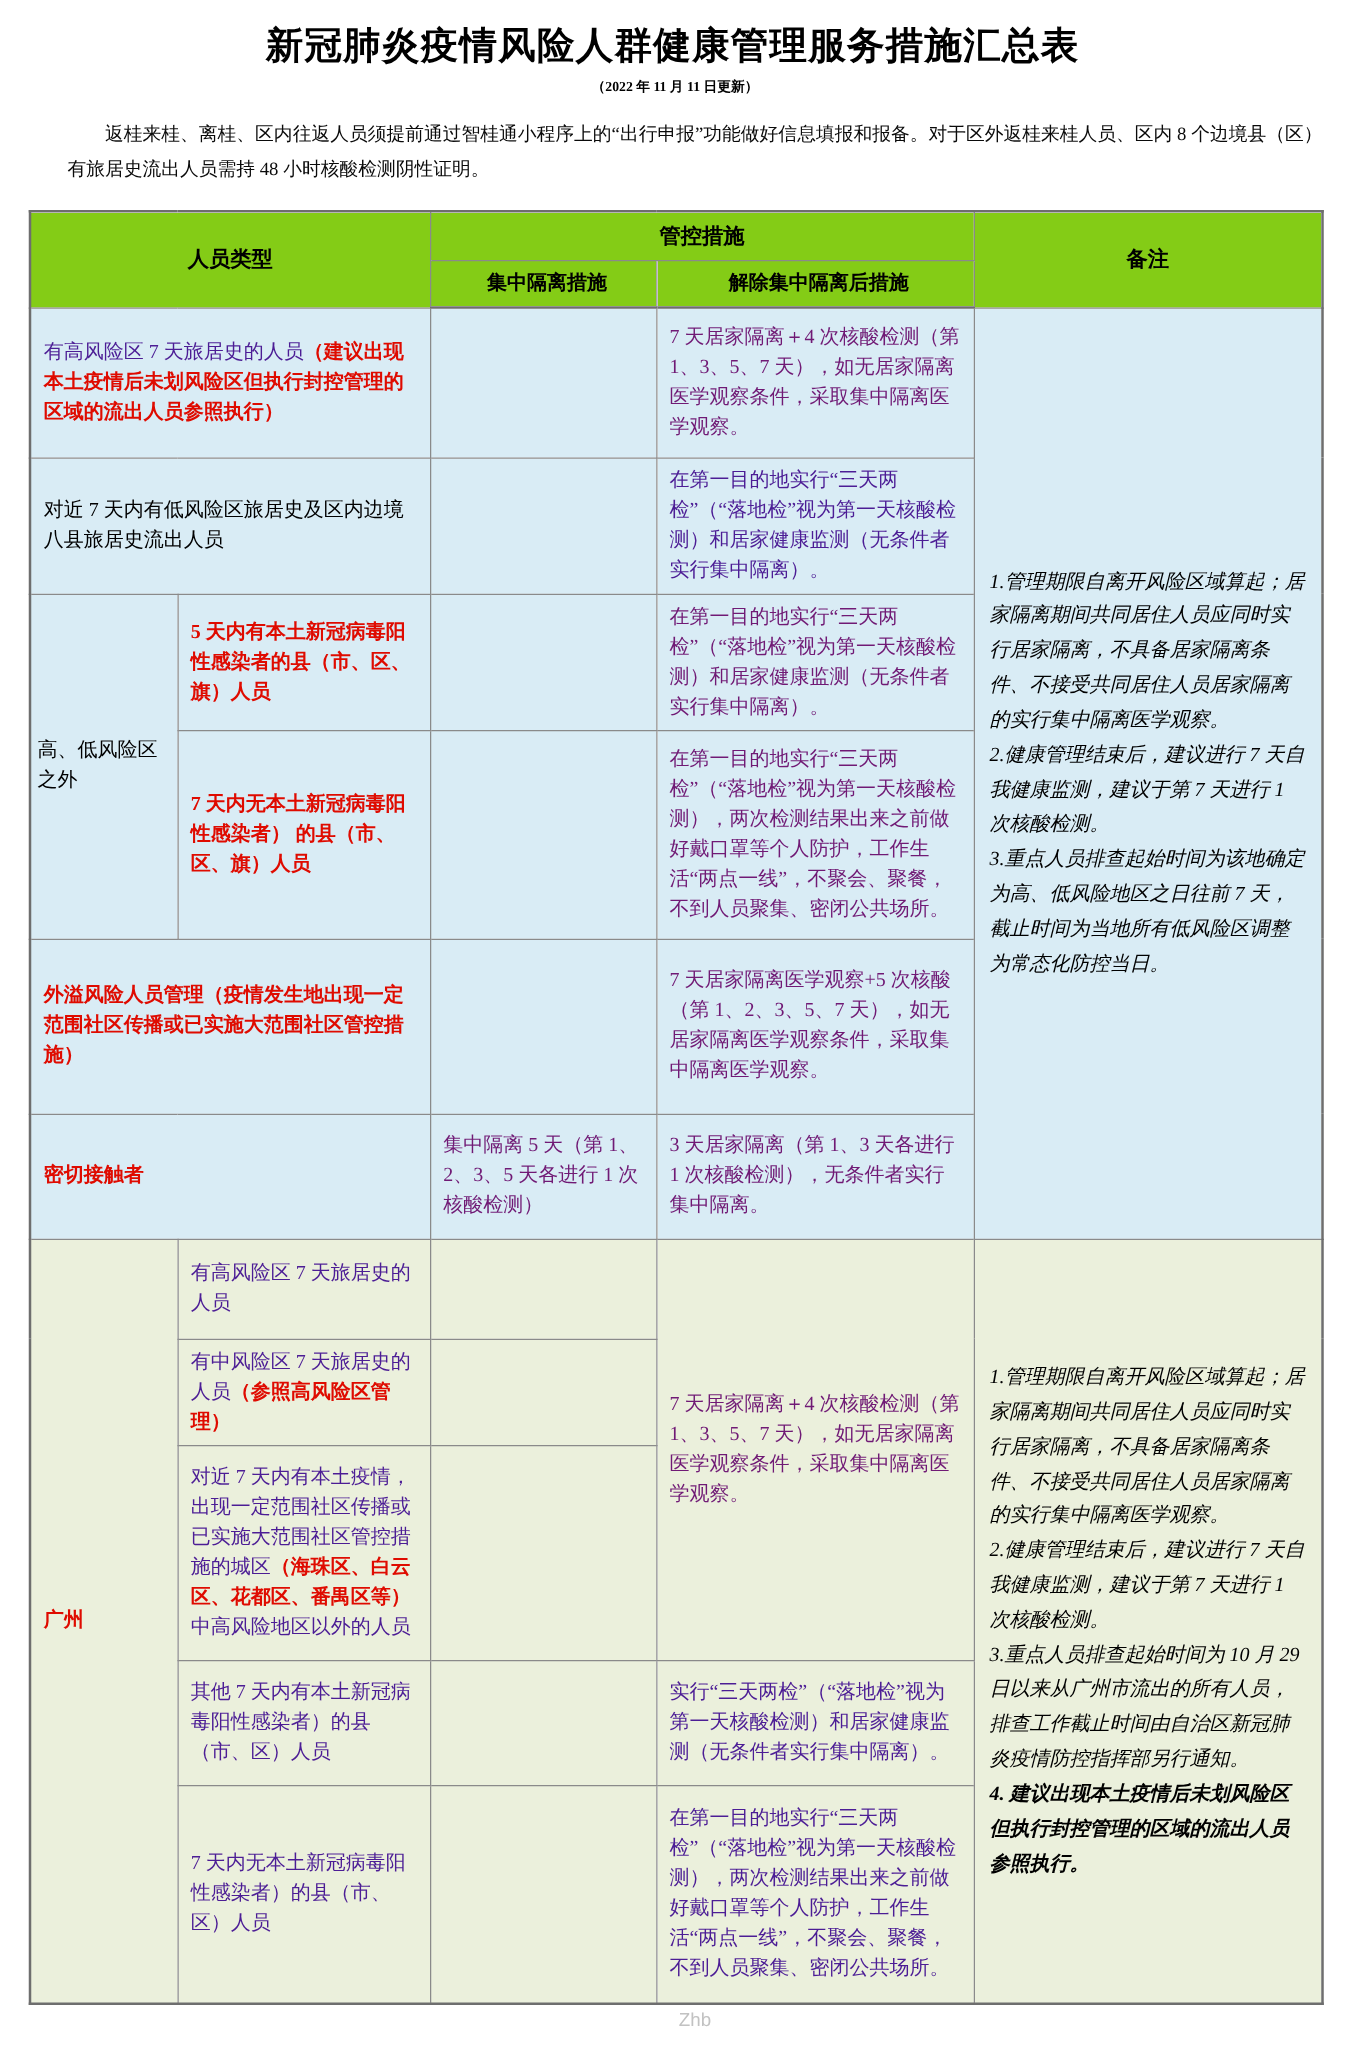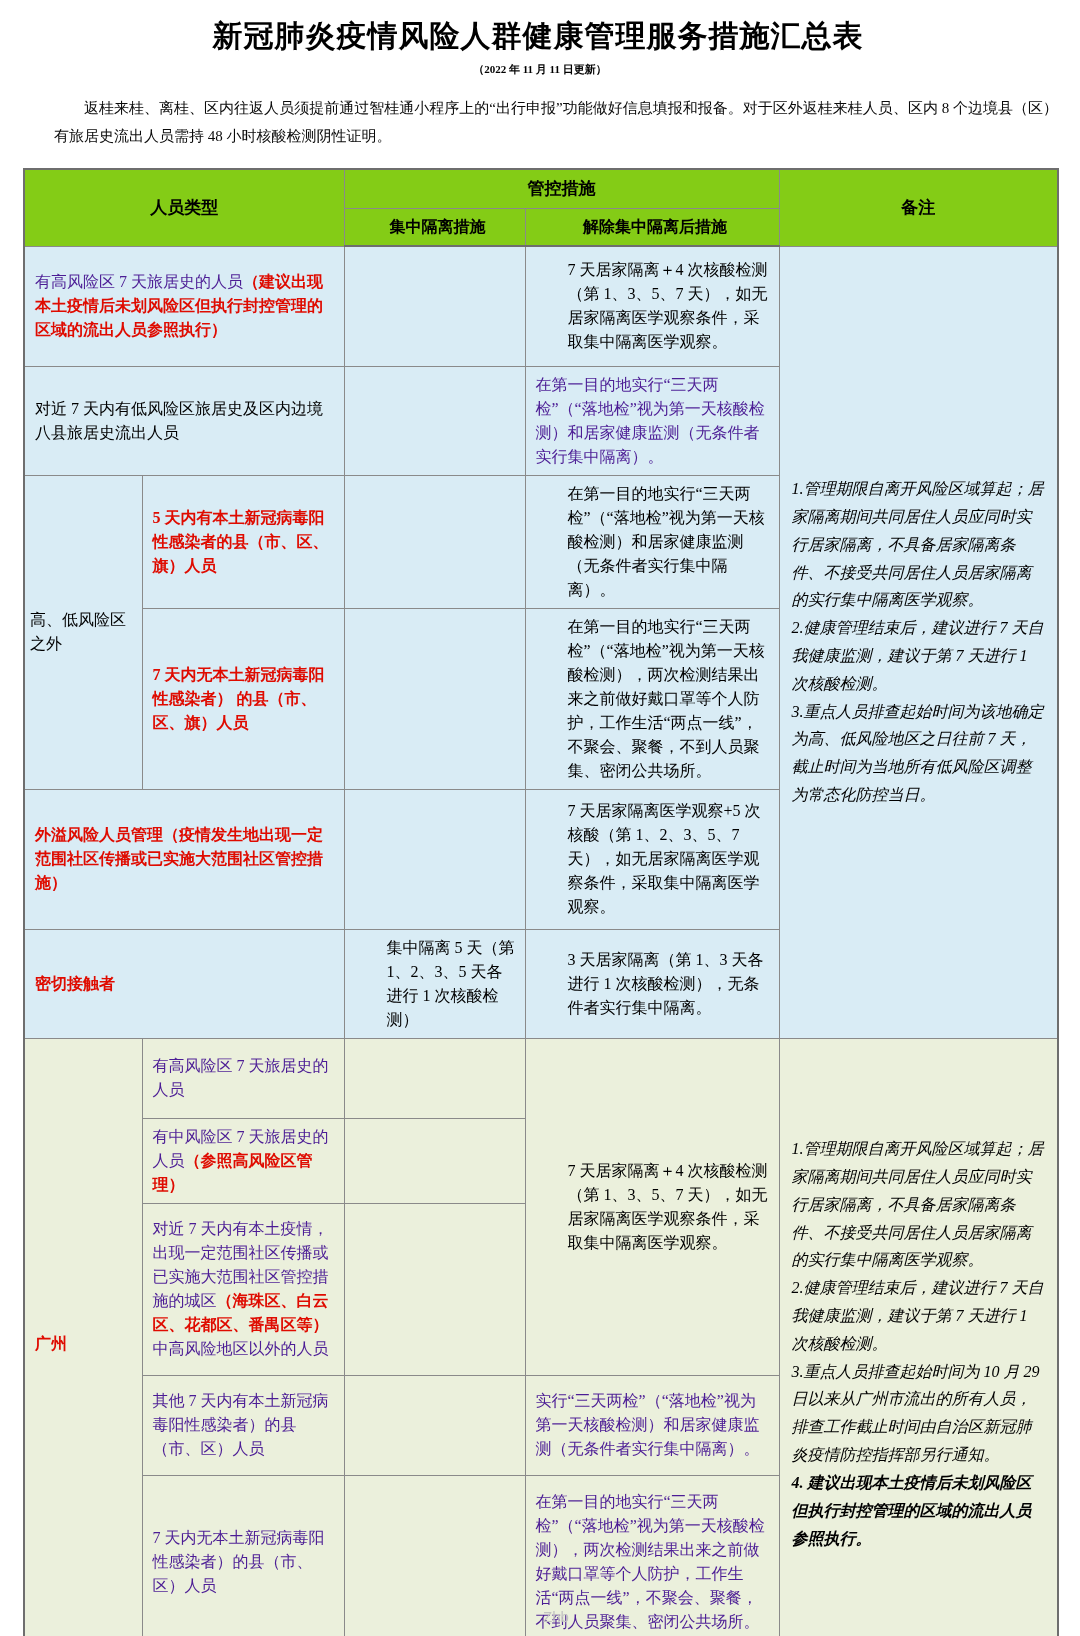--- a/index.html
+++ b/index.html
@@ -32,21 +32,21 @@
     overflow:hidden;text-align:left;color:#000;
   }
   tr.hdr td{
     background:#84cc16;text-align:center;font-weight:700;
     font-family:"Liberation Sans","DejaVu Sans",sans-serif;font-size:17px;
   }
   tr.hdr2 td{border-bottom:2px solid #6e6e6e;font-size:16px;padding-left:16px;}
   tr.blue td{background:#d9ecf5;}
   tr.green td{background:#ebf0dc;}
   .rb{color:#df0b00;font-weight:700;}      
-  .rd{color:#000000;padding-left:42px;}                       
+  .rd{color:#701a75;}                       
   .bk{color:#4c1d95;}
   td.group-label{padding:6px 5px;}
   td.gz-label{text-align:left;}
   td.remarks{font-size:16px;line-height:1.74;padding:8px 12px;font-style:italic;}
   .remark-item{margin:0;}
   .remark-item.bold{font-weight:700;}
   .watermark{
     position:absolute;left:543px;top:1608px;color:#c2c2c2;
     font-family:"Liberation Sans","DejaVu Sans",sans-serif;font-size:15px;
   }

